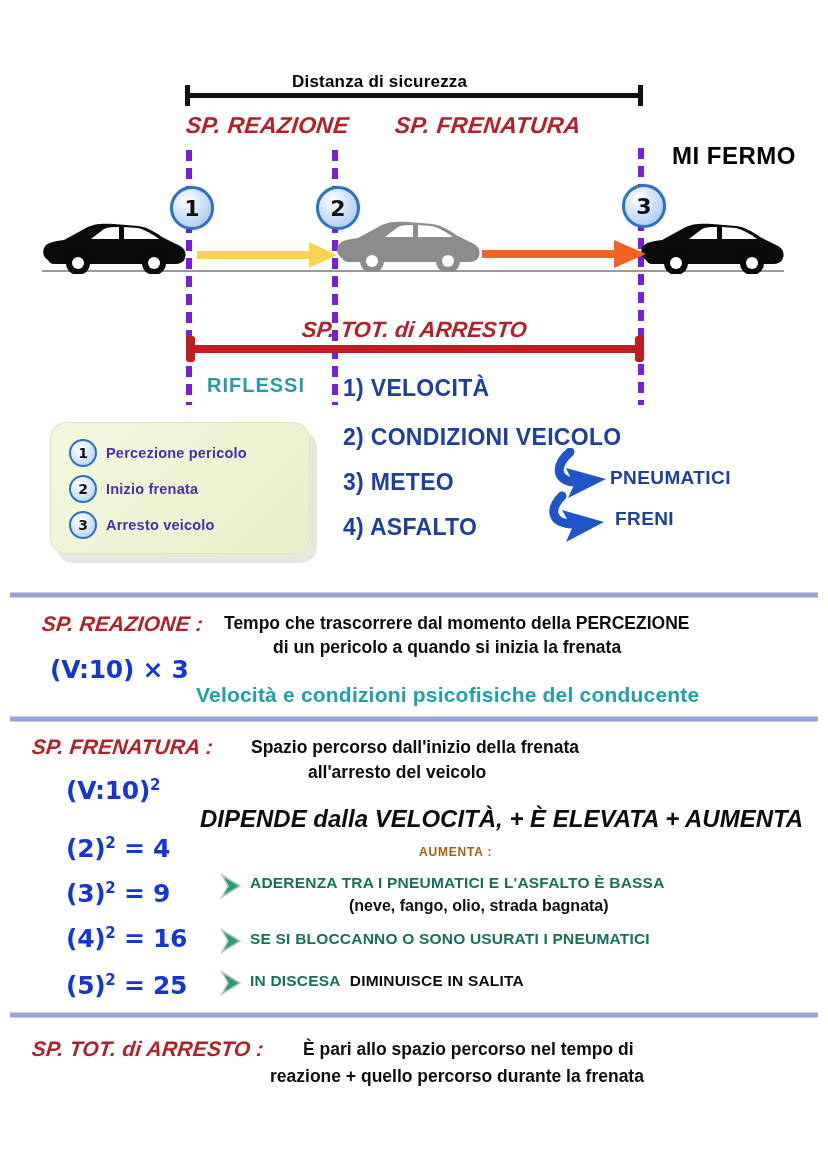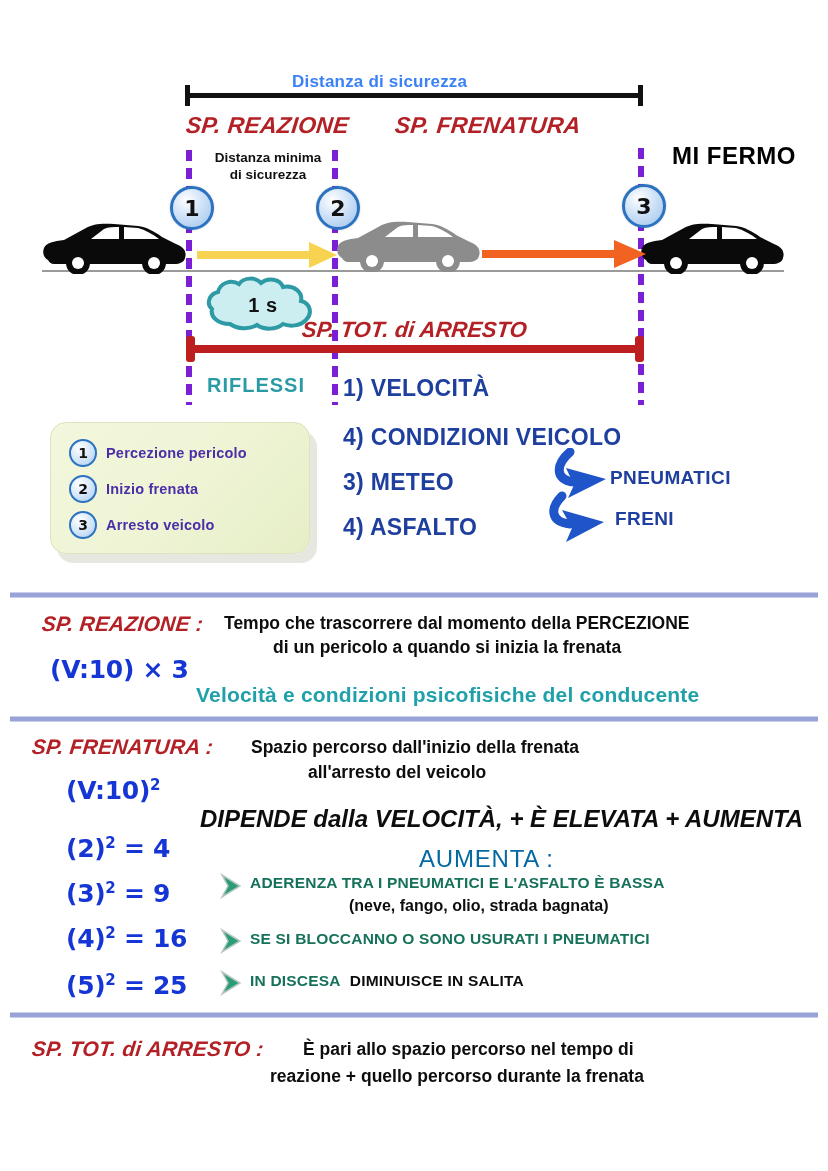--- a/index.html
+++ b/index.html
@@ -15,21 +15,21 @@
     font-family: "Liberation Sans", sans-serif;
     background: #ffffff;
   }
   .abs { position: absolute; }
 
   
   #diagram { position: absolute; left: 0; top: 0; width: 828px; height: 585px; }
 
   .hdr-distanza {
     left: 292px; top: 72px;
-    font-size: 17px; font-weight: bold; color: #3b82f6;
+    font-size: 17px; font-weight: bold; color: #000000;
     letter-spacing: 0.2px;
     white-space: nowrap;
   }
   .black-bar { left: 185px; top: 93px; width: 458px; height: 5px; background: #111111; }
   .black-cap { top: 85px; width: 5px; height: 21px; background: #111111; }
   .black-cap.l { left: 185px; }
   .black-cap.r { left: 638px; }
 
   .lbl-reazione {
     left: 186px; top: 112px;
@@ -175,21 +175,21 @@
   .formula sup { font-size: 15px; }
   .body-text {
     font-size: 17.5px; font-weight: bold; color: #0d0d0d;
     line-height: 1.35;
   }
   .teal-text {
     font-size: 21px; font-weight: bold; color: #20a0a8;
     white-space: nowrap; letter-spacing: 0.2px;
   }
   .green-head {
-    font-size: 24px; font-weight: normal; color: #0369a1;
+    font-size: 12px; font-weight: bold; color: #a16207;
     letter-spacing: 0.8px; white-space: nowrap;
   }
   .green-text {
     font-size: 15.5px; font-weight: bold; color: #16715a;
     letter-spacing: 0.2px; white-space: nowrap;
   }
   .black-sub {
     font-size: 16px; font-weight: bold; color: #0d0d0d;
     white-space: nowrap;
   }
@@ -234,24 +234,20 @@
 
   <div class="abs hdr-distanza">Distanza di sicurezza</div>
   <div class="abs black-bar"></div>
   <div class="abs black-cap l"></div>
   <div class="abs black-cap r"></div>
 
   <div class="abs lbl-reazione">SP. REAZIONE</div>
   <div class="abs lbl-frenatura">SP. FRENATURA</div>
   <div class="abs lbl-mifermo">MI FERMO</div>
 
-  <div class="abs min-dist">
-    <div>Distanza minima</div>
-    <div>di sicurezza</div>
-  </div>
 
   <div class="abs vline" id="vl1"></div>
   <div class="abs vline" id="vl2"></div>
   <div class="abs vline" id="vl3"></div>
 
   <div class="abs numcircle" id="nc1">1</div>
   <div class="abs numcircle" id="nc2">2</div>
   <div class="abs numcircle" id="nc3">3</div>
 
   <div class="abs road"></div>
@@ -287,36 +283,30 @@
   </svg>
 
   <svg class="abs arrow-yellow" width="140" height="26" viewBox="0 0 140 26">
     <path fill="#f8d351" d="M0,9 L112,9 L112,0 L140,13 L112,26 L112,17 L0,17 Z"></path>
   </svg>
 
   <svg class="abs arrow-orange" width="164" height="28" viewBox="0 0 164 28">
     <path fill="#f26322" d="M0,10 L132,10 L132,0 L164,14 L132,28 L132,18 L0,18 Z"></path>
   </svg>
 
-  <div class="abs cloud-wrap">
-    <svg width="118" height="58" viewBox="0 0 118 58">
-      <path fill="#cceef0" stroke="#2e9aa5" stroke-width="4" d="M26,48 C14,48 6,41 8,33 C2,28 5,18 14,16 C16,7 27,3 35,8 C40,1 52,1 57,7 C64,1 76,3 79,11 C90,9 99,16 97,25 C106,27 109,37 102,44 C96,50 86,51 79,48 C72,54 60,54 53,49 C45,54 33,53 26,48 Z"></path>
-    </svg>
-    <div class="cloud-text">1 s</div>
-  </div>
 
   <div class="abs lbl-sptot">SP. TOT. di ARRESTO</div>
   <div class="abs red-bar"></div>
   <div class="abs red-cap l"></div>
   <div class="abs red-cap r"></div>
 
   <div class="abs lbl-riflessi">RIFLESSI</div>
 
   <div class="abs factor" id="f1">1) VELOCITÀ</div>
-  <div class="abs factor" id="f2">4) CONDIZIONI VEICOLO</div>
+  <div class="abs factor" id="f2">2) CONDIZIONI VEICOLO</div>
   <div class="abs factor" id="f3">3) METEO</div>
   <div class="abs factor" id="f4">4) ASFALTO</div>
 
   <svg class="abs curvy-arrows" width="106" height="96" viewBox="0 0 106 96">
     <path fill="none" stroke="#1f55c8" stroke-width="9" stroke-linecap="round" d="M22,4 C8,16 6,32 26,34"></path>
     <path fill="#1f55c8" d="M18,20 L58,31 L20,50 L26,37 Z"></path>
     <path fill="none" stroke="#1f55c8" stroke-width="9" stroke-linecap="round" d="M14,48 C2,60 2,74 22,76"></path>
     <path fill="#1f55c8" d="M14,62 L56,74 L18,94 L24,80 Z"></path>
   </svg>
 

